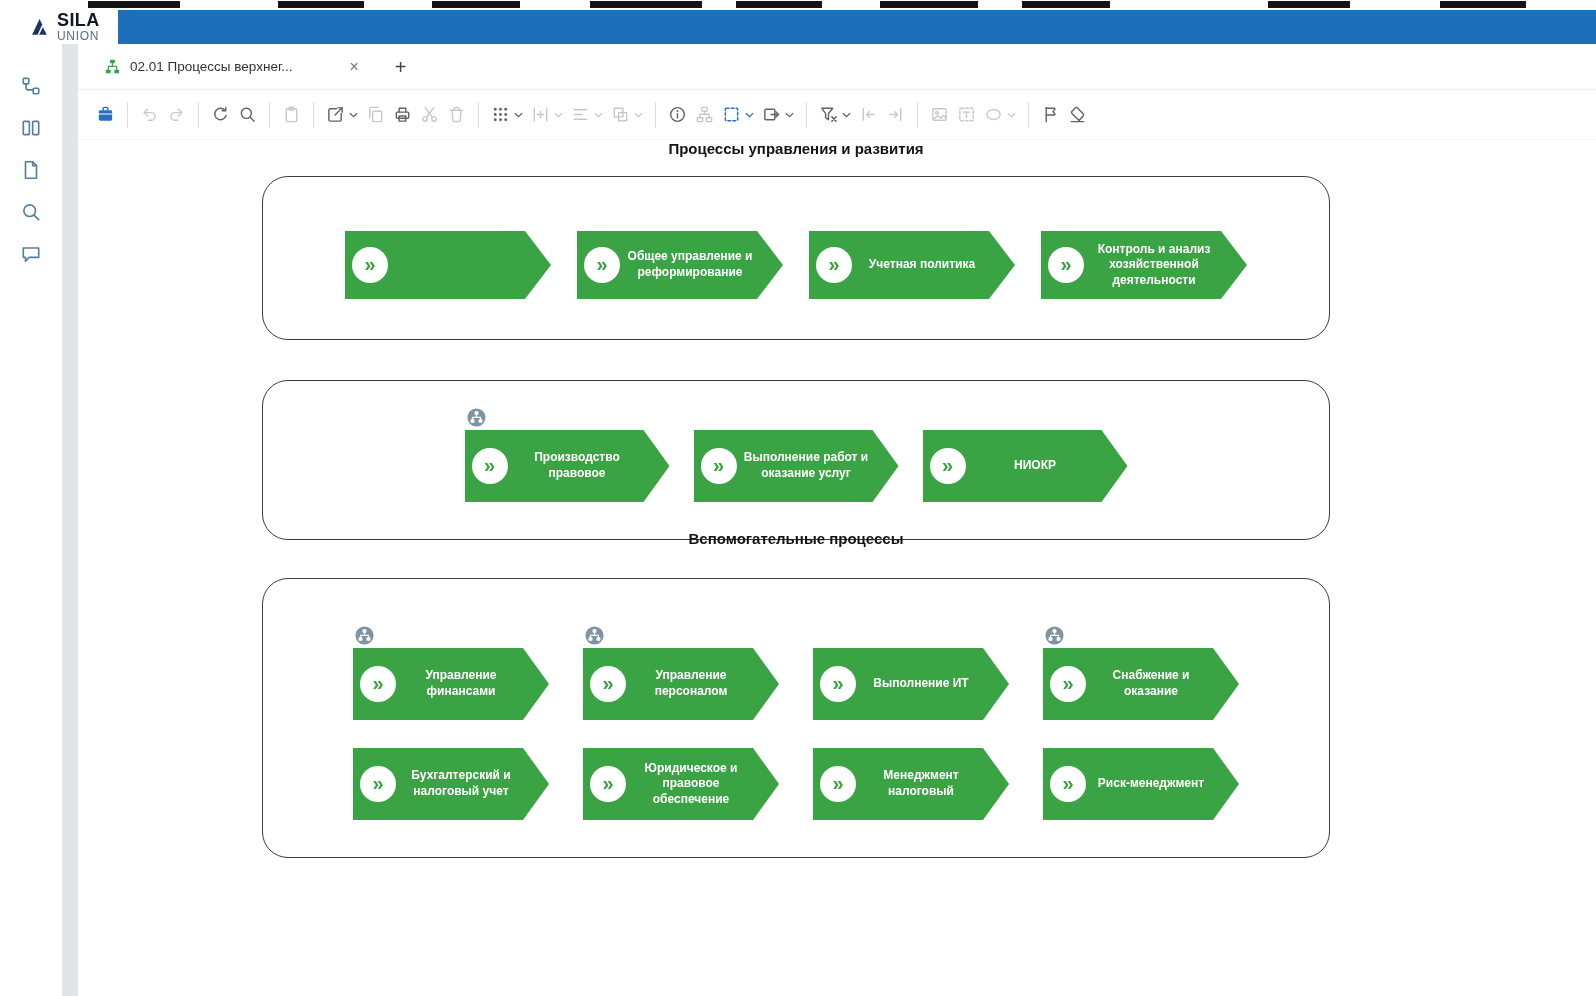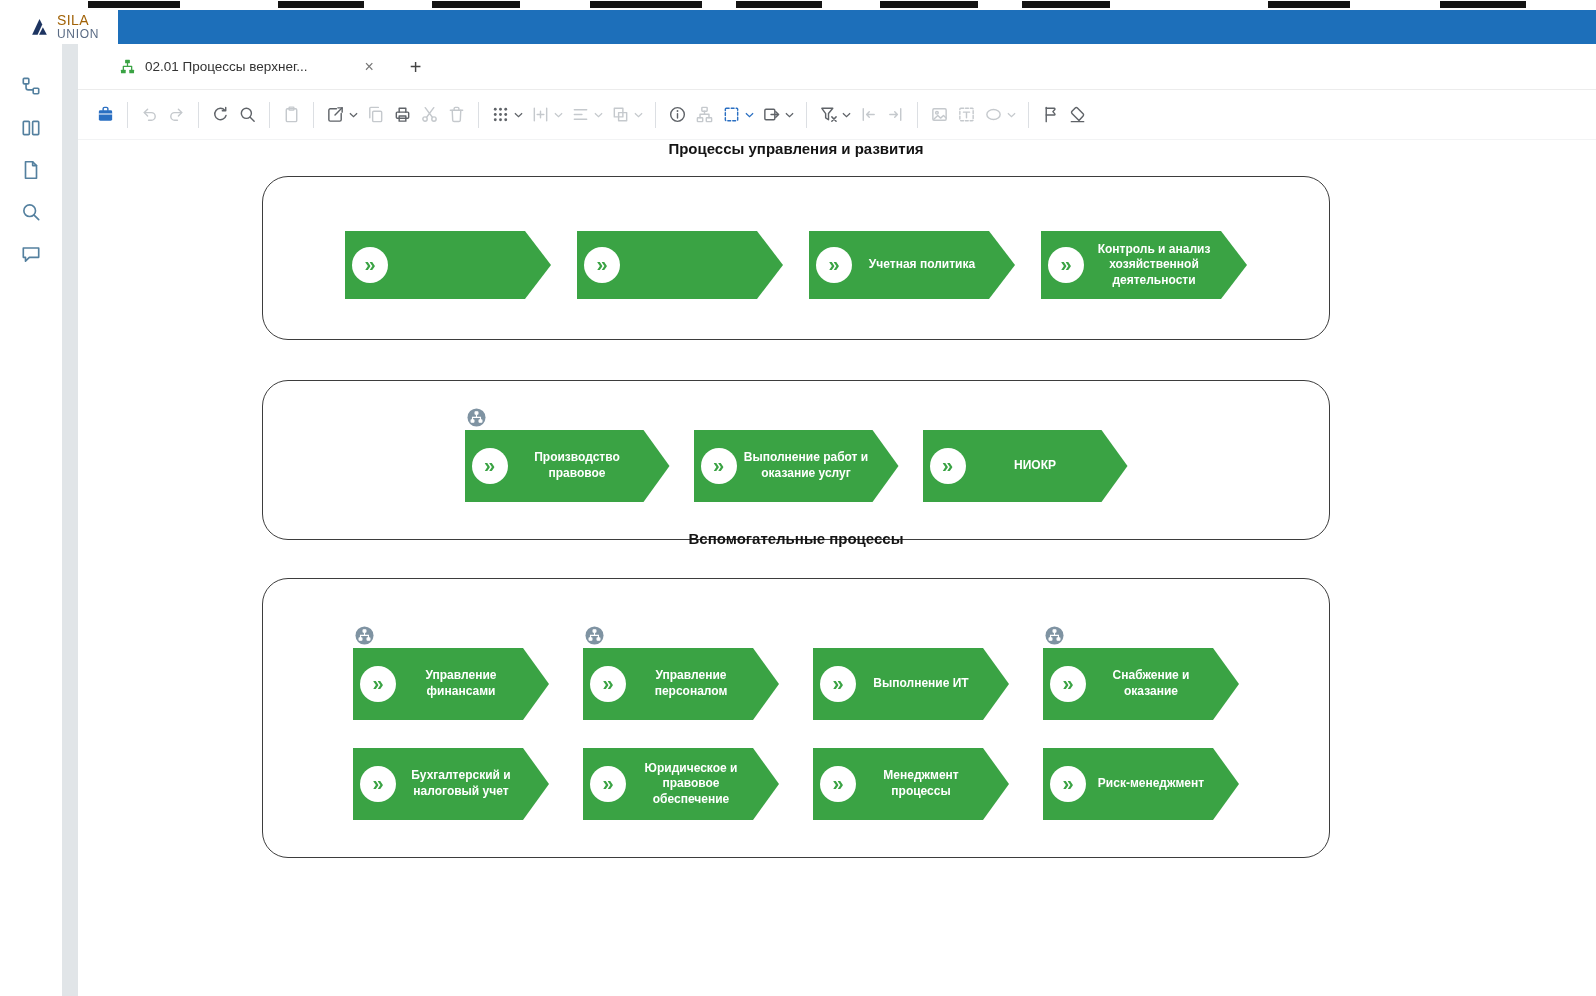--- a/index.html
+++ b/index.html
@@ -10,36 +10,36 @@
 
   
   .browser-strip{height:10px;background:#fff;position:relative;flex:0 0 auto}
   .browser-strip i{position:absolute;top:1px;height:7px;background:#141414;display:block}
 
   
   .app-bar{height:34px;background:var(--blue);display:flex;align-items:stretch;flex:0 0 auto}
   .logo-box{width:118px;background:#fff;display:flex;align-items:center;padding-left:28px;gap:6px;cursor:pointer}
   .logo-emblem svg{width:23px;height:21px;display:block}
   .logo-text{display:flex;flex-direction:column;line-height:1.05}
-  .logo-top{font-weight:normal;font-size:14px;color:#a16207;letter-spacing:.4px}
+  .logo-top{font-weight:bold;font-size:18px;color:#0f172a;letter-spacing:.4px}
   .logo-bottom{font-size:12px;color:#5a6b84;letter-spacing:.7px}
 
   .main-row{flex:1;display:flex;min-height:0}
 
   
   .side-rail{width:62px;background:#fff;display:flex;flex-direction:column;align-items:center;padding-top:30px;gap:18px;flex:0 0 auto}
   .rail-btn{width:24px;height:24px;color:#54809f;cursor:pointer;background:none;border:none;display:flex;align-items:center;justify-content:center}
   .rail-btn svg{width:22px;height:22px}
 
   .gutter{width:16px;background:#e1e5e8;flex:0 0 auto;cursor:col-resize}
 
   .content{flex:1;display:flex;flex-direction:column;background:#fff;min-width:0}
 
   
-  .tab-bar{height:46px;display:flex;align-items:center;padding-left:29px;border-bottom:1px solid #ececec;flex:0 0 auto}
+  .tab-bar{height:46px;display:flex;align-items:center;padding-left:14px;border-bottom:1px solid #ececec;flex:0 0 auto}
   .tab{display:flex;align-items:center;gap:9px;padding:0 12px;height:100%;cursor:pointer}
   .tab-icon{display:flex}
   .tab-icon svg{width:17px;height:17px;color:var(--green)}
   .tab-title{font-size:13.5px;color:#333}
   .tab-close{font-size:16px;color:#777;margin-left:48px;cursor:pointer;line-height:1}
   .new-tab{background:none;border:none;font-size:20px;color:#444;margin-left:24px;cursor:pointer;line-height:1}
 
   
   .toolbar{height:50px;display:flex;align-items:center;padding-left:14px;flex:0 0 auto;border-bottom:1px solid #f2f3f4}
   .tb-btn{display:inline-flex;align-items:center;gap:4px;padding:5px 4px;border:none;background:none;color:#5f6368;cursor:pointer}
@@ -370,20 +370,21 @@
           <div class="sec-box" style="top: 36px; height: 164px;"></div>
           <div class="proc-row" style="top: 91px; gap: 26px;">
             <div class="proc-wrap" style="width: 206px; height: 68px;">
               <div class="proc">
                 <span class="chev">»</span>
               </div>
             </div>
             <div class="proc-wrap" style="width: 206px; height: 68px;">
               <div class="proc">
                 <span class="chev">»</span>
+                <span class="lbl">Общее управление и реформирование</span>
               </div>
             </div>
             <div class="proc-wrap" style="width: 206px; height: 68px;">
               <div class="proc">
                 <span class="chev">»</span>
                 <span class="lbl">Учетная политика</span>
               </div>
             </div>
             <div class="proc-wrap" style="width: 206px; height: 68px;">
               <div class="proc">
@@ -495,21 +496,21 @@
             </div>
             <div class="proc-wrap" style="width: 196px; height: 72px;">
               <div class="proc">
                 <span class="chev">»</span>
                 <span class="lbl">Юридическое и правовое обеспечение</span>
               </div>
             </div>
             <div class="proc-wrap" style="width: 196px; height: 72px;">
               <div class="proc">
                 <span class="chev">»</span>
-                <span class="lbl">Менеджмент процессы</span>
+                <span class="lbl">Менеджмент налоговый</span>
               </div>
             </div>
             <div class="proc-wrap" style="width: 196px; height: 72px;">
               <div class="proc">
                 <span class="chev">»</span>
                 <span class="lbl">Риск-менеджмент</span>
               </div>
             </div>
           </div>
         </div>

